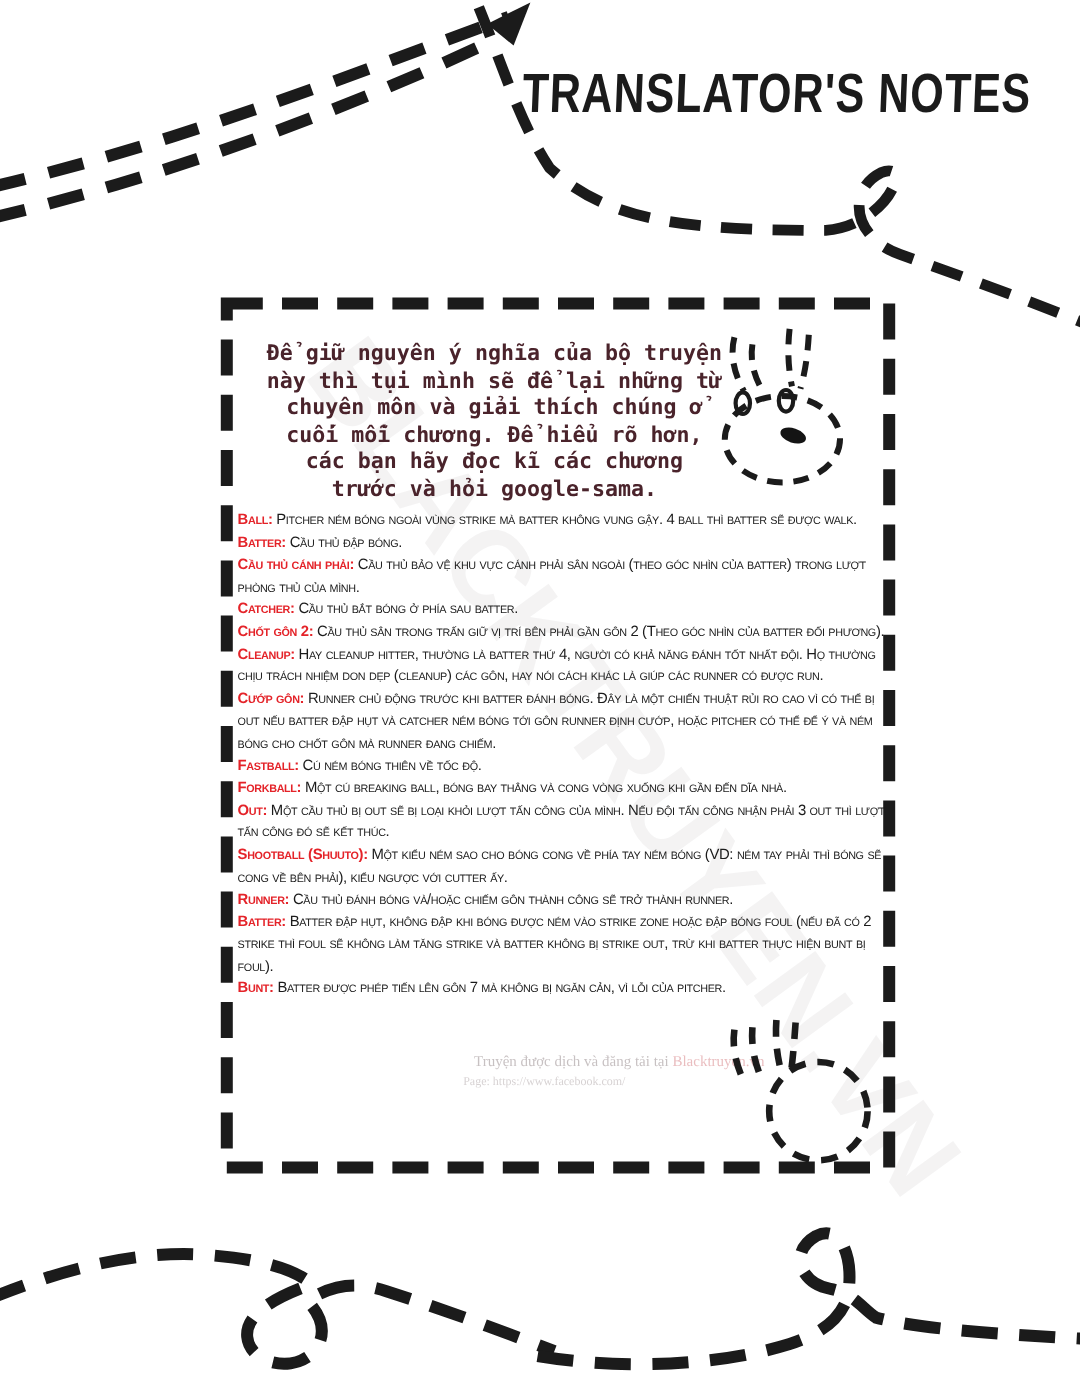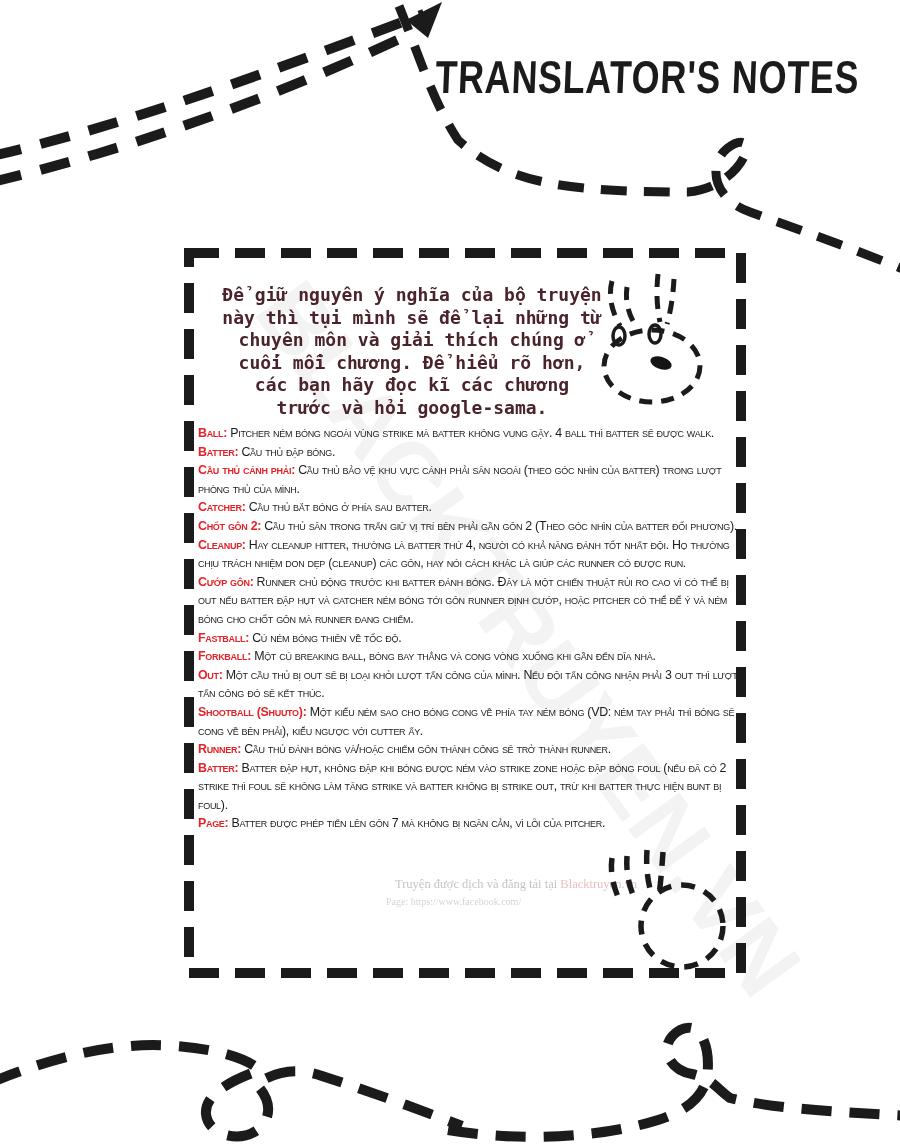--- a/index.html
+++ b/index.html
@@ -100,14 +100,14 @@
     <p><span class="term">Catcher: </span><span>Cầu thủ bắt bóng ở phía sau batter.</span></p>
     <p><span class="term">Chốt gôn 2: </span><span>Cầu thủ sân trong trấn giữ vị trí bên phải gần gôn 2 (Theo góc nhìn của batter đối phương).</span></p>
     <p><span class="term">Cleanup: </span><span>Hay cleanup hitter, thường là batter thứ 4, người có khả năng đánh tốt nhất đội. Họ thường chịu trách nhiệm don dẹp (cleanup) các gôn, hay nói cách khác là giúp các runner có được run.</span></p>
     <p><span class="term">Cướp gôn: </span><span>Runner chủ động trước khi batter đánh bóng. Đây là một chiến thuật rủi ro cao vì có thể bị out nếu batter đập hụt và catcher ném bóng tới gôn runner định cướp, hoặc pitcher có thể để ý và ném bóng cho chốt gôn mà runner đang chiếm.</span></p>
     <p><span class="term">Fastball: </span><span>Cú ném bóng thiên về tốc độ.</span></p>
     <p><span class="term">Forkball: </span><span>Một cú breaking ball, bóng bay thẳng và cong vòng xuống khi gần đến dĩa nhà.</span></p>
     <p><span class="term">Out: </span><span>Một cầu thủ bị out sẽ bị loại khỏi lượt tấn công của mình. Nếu đội tấn công nhận phải 3 out thì lượt tấn công đó sẽ kết thúc.</span></p>
     <p><span class="term">Shootball (Shuuto): </span><span>Một kiểu ném sao cho bóng cong về phía tay ném bóng (VD: ném tay phải thì bóng sẽ cong về bên phải), kiểu ngược với cutter ấy.</span></p>
     <p><span class="term">Runner: </span><span>Cầu thủ đánh bóng và/hoặc chiếm gôn thành công sẽ trở thành runner.</span></p>
     <p><span class="term">Batter: </span><span>Batter đập hụt, không đập khi bóng được ném vào strike zone hoặc đập bóng foul (nếu đã có 2 strike thì foul sẽ không làm tăng strike và batter không bị strike out, trừ khi batter thực hiện bunt bị foul).</span></p>
-    <p><span class="term">Page: </span><span>Batter được phép tiến lên gôn 7 mà không bị ngăn cản, vì lỗi của pitcher.</span></p>
+    <p><span class="term">Bunt: </span><span>Batter được phép tiến lên gôn 7 mà không bị ngăn cản, vì lỗi của pitcher.</span></p>
   </div>
 
 </body></html>

